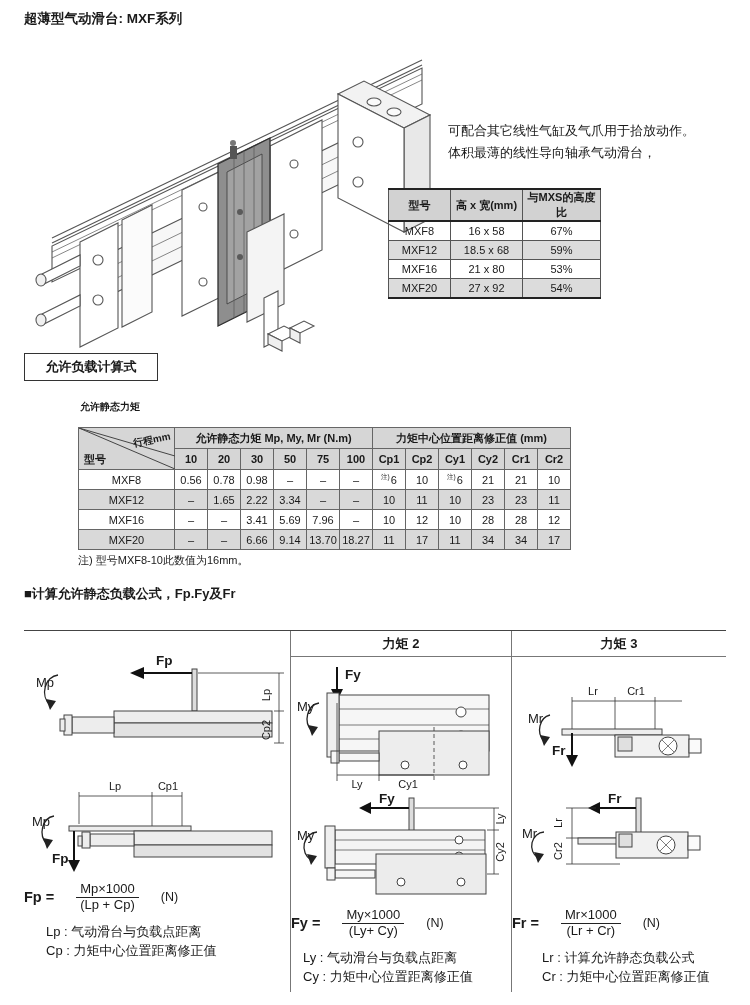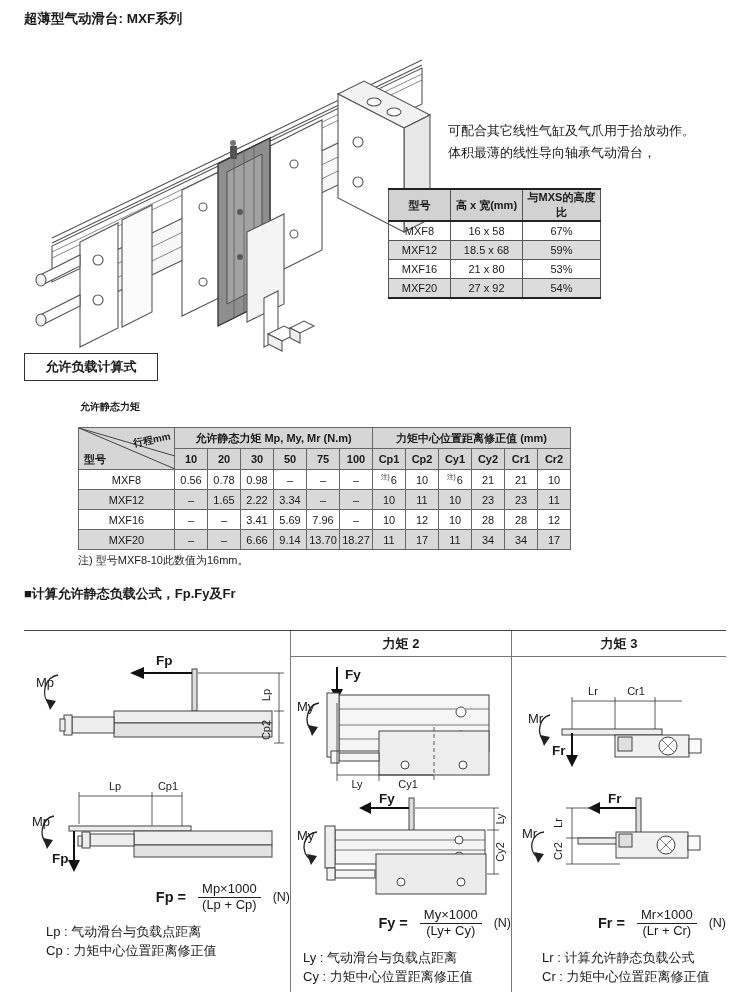--- a/index.html
+++ b/index.html
@@ -42,21 +42,21 @@
   .moment-note{left:78px;top:553px;font-size:11px;}
 
   .formula-title{left:24px;top:585px;font-size:13px;font-weight:bold;}
 
   
   .calc-table{left:24px;top:630px;width:702px;border-top:1.5px solid #444;display:flex;align-items:stretch;}
   .calc-col{box-sizing:border-box;}
   .calc-col + .calc-col{border-left:1px solid #777;}
   .col-header{height:25px;border-bottom:1px solid #777;display:flex;align-items:center;justify-content:center;font-size:13px;font-weight:bold;}
   .diagram{display:block;}
-  .formula{display:flex;align-items:center;justify-content:flex-end;gap:12px;height:42px;font-size:13px;}
+  .formula{display:flex;align-items:center;justify-content:flex-start;gap:22px;height:42px;font-size:13px;}
   .f-name{font-weight:bold;font-size:14.5px;}
   .frac{display:inline-flex;flex-direction:column;align-items:center;line-height:1.15;font-size:13px;}
   .frac .num{border-bottom:1.5px solid #222;padding:0 4px;}
   .f-unit{font-size:12.5px;}
   .legend{font-size:13px;line-height:19px;padding-top:4px;height:44px;}
   .legend.p1{padding-left:22px;} .legend.p2{padding-left:12px;} .legend.p3{padding-left:30px;}
 
   
   svg text{font-family:"Liberation Sans","DejaVu Sans",sans-serif;fill:#1a1a1a;}
   .lbl{font-size:11px;}

